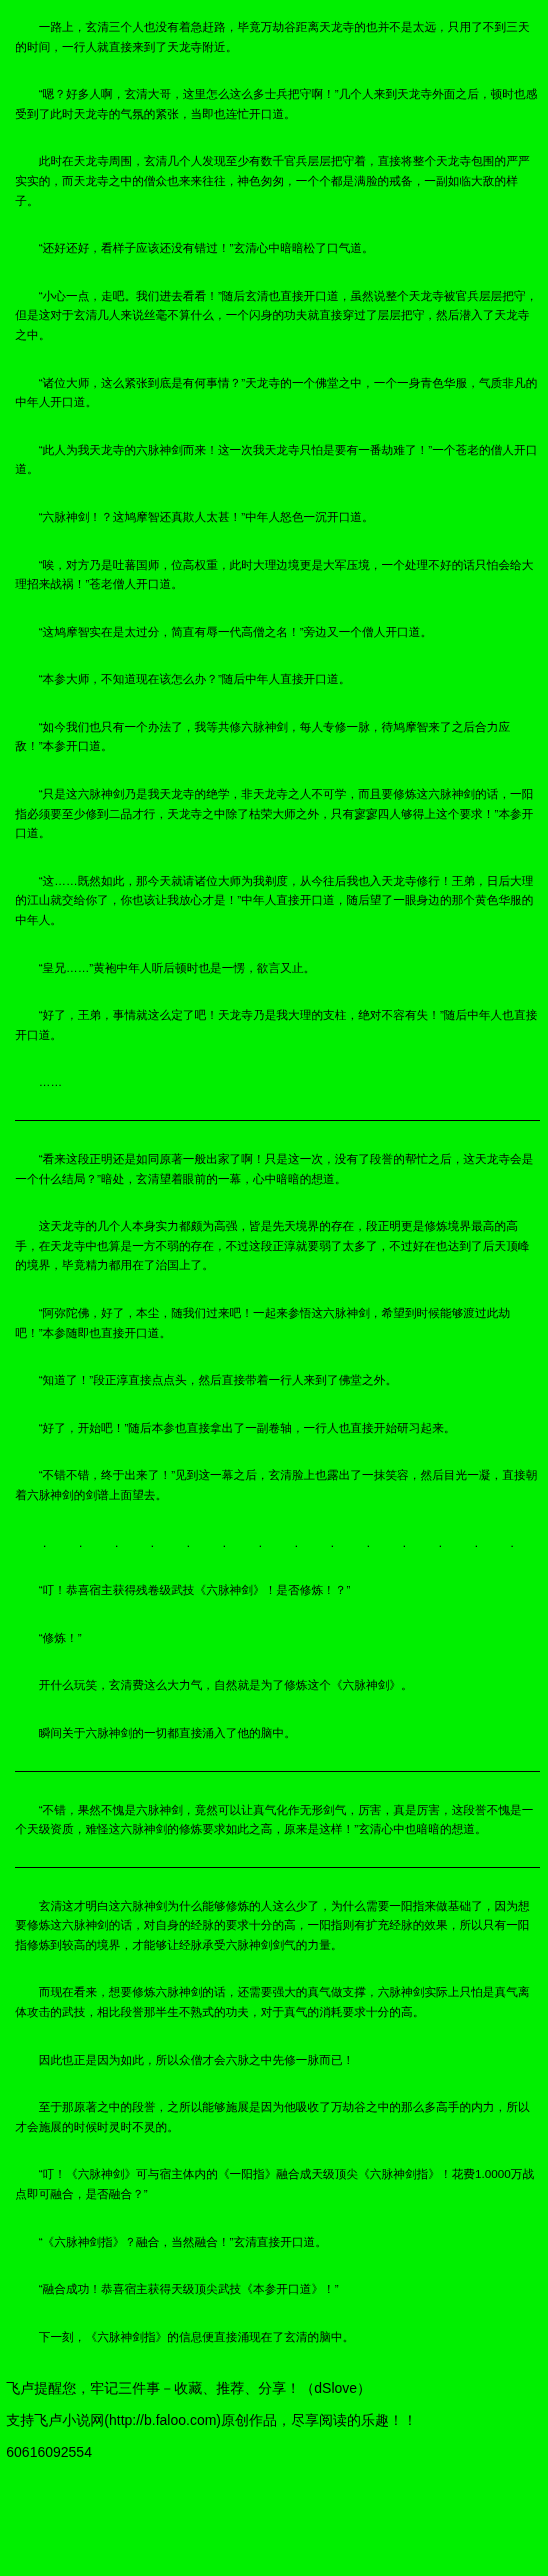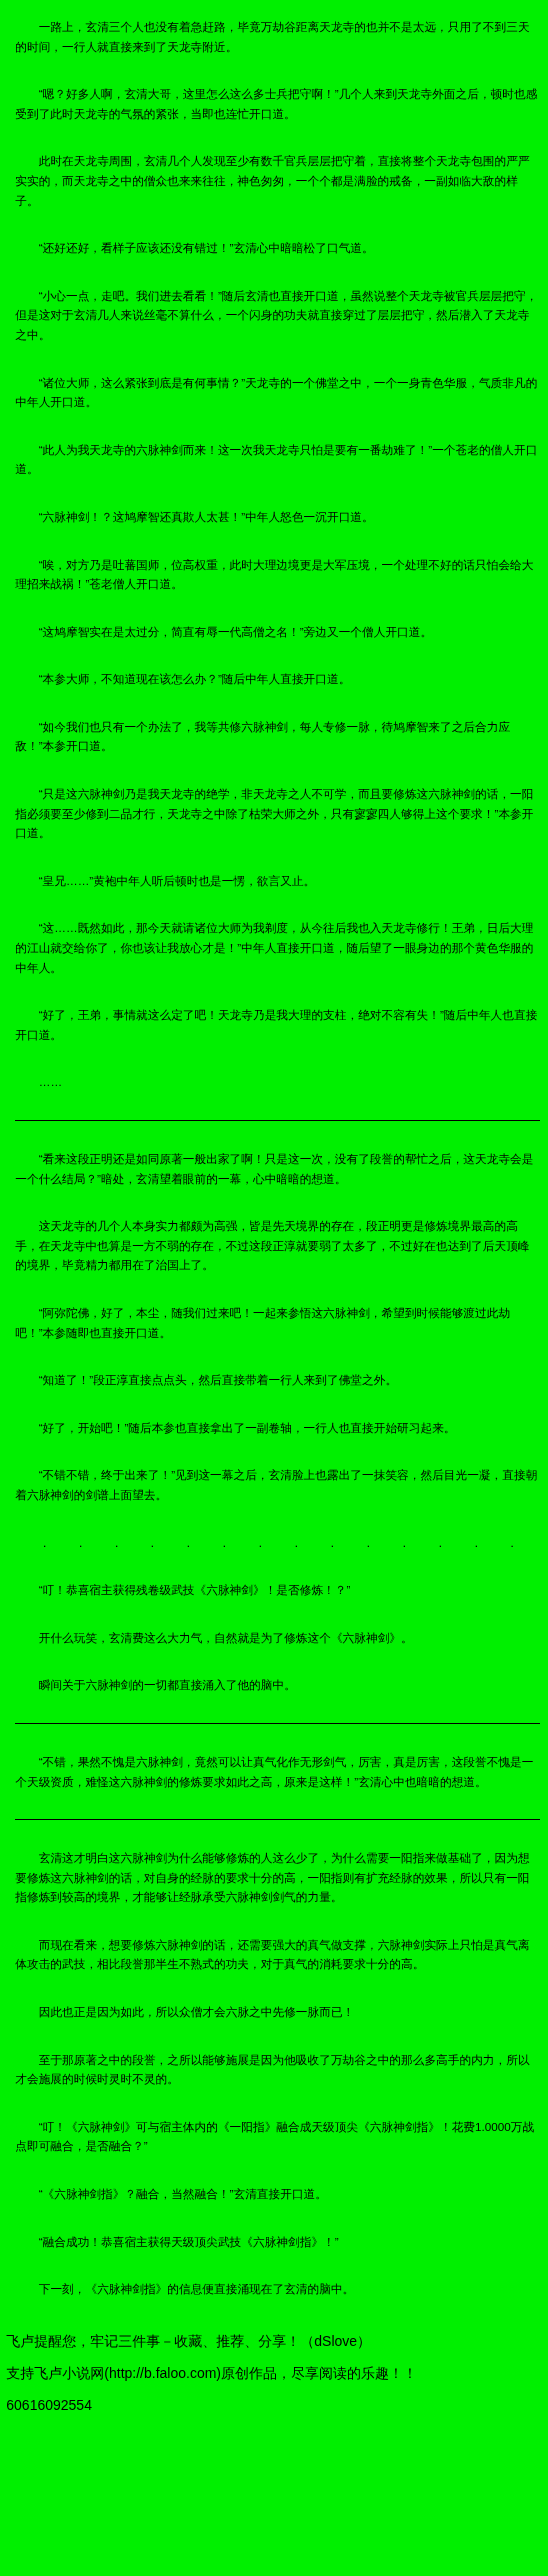--- a/index.html
+++ b/index.html
@@ -52,45 +52,46 @@
     <p data-name="paragraph">“还好还好，看样子应该还没有错过！”玄清心中暗暗松了口气道。</p>
     <p data-name="paragraph">“小心一点，走吧。我们进去看看！”随后玄清也直接开口道，虽然说整个天龙寺被官兵层层把守，但是这对于玄清几人来说丝毫不算什么，一个闪身的功夫就直接穿过了层层把守，然后潜入了天龙寺之中。</p>
     <p data-name="paragraph">“诸位大师，这么紧张到底是有何事情？”天龙寺的一个佛堂之中，一个一身青色华服，气质非凡的中年人开口道。</p>
     <p data-name="paragraph">“此人为我天龙寺的六脉神剑而来！这一次我天龙寺只怕是要有一番劫难了！”一个苍老的僧人开口道。</p>
     <p data-name="paragraph">“六脉神剑！？这鸠摩智还真欺人太甚！”中年人怒色一沉开口道。</p>
     <p data-name="paragraph">“唉，对方乃是吐蕃国师，位高权重，此时大理边境更是大军压境，一个处理不好的话只怕会给大理招来战祸！”苍老僧人开口道。</p>
     <p data-name="paragraph">“这鸠摩智实在是太过分，简直有辱一代高僧之名！”旁边又一个僧人开口道。</p>
     <p data-name="paragraph">“本参大师，不知道现在该怎么办？”随后中年人直接开口道。</p>
     <p data-name="paragraph">“如今我们也只有一个办法了，我等共修六脉神剑，每人专修一脉，待鸠摩智来了之后合力应敌！”本参开口道。</p>
     <p data-name="paragraph">“只是这六脉神剑乃是我天龙寺的绝学，非天龙寺之人不可学，而且要修炼这六脉神剑的话，一阳指必须要至少修到二品才行，天龙寺之中除了枯荣大师之外，只有寥寥四人够得上这个要求！”本参开口道。</p>
+    <p data-name="paragraph">“这……既然如此，那今天就请诸位大师为我剃度，从今往后我也入天龙寺修行！王弟，日后大理的江山就交给你了，你也该让我放心才是！”中年人直接开口道，随后望了一眼身边的那个黄色华服的中年人。</p>
     <p data-name="paragraph">“皇兄……”黄袍中年人听后顿时也是一愣，欲言又止。</p>
-    <p data-name="paragraph">“这……既然如此，那今天就请诸位大师为我剃度，从今往后我也入天龙寺修行！王弟，日后大理的江山就交给你了，你也该让我放心才是！”中年人直接开口道，随后望了一眼身边的那个黄色华服的中年人。</p>
     <p data-name="paragraph">“好了，王弟，事情就这么定了吧！天龙寺乃是我大理的支柱，绝对不容有失！”随后中年人也直接开口道。</p>
     <p data-name="paragraph">……</p>
     <hr data-name="divider">
     <p data-name="paragraph">“看来这段正明还是如同原著一般出家了啊！只是这一次，没有了段誉的帮忙之后，这天龙寺会是一个什么结局？”暗处，玄清望着眼前的一幕，心中暗暗的想道。</p>
     <p data-name="paragraph">这天龙寺的几个人本身实力都颇为高强，皆是先天境界的存在，段正明更是修炼境界最高的高手，在天龙寺中也算是一方不弱的存在，不过这段正淳就要弱了太多了，不过好在也达到了后天顶峰的境界，毕竟精力都用在了治国上了。</p>
     <p data-name="paragraph">“阿弥陀佛，好了，本尘，随我们过来吧！一起来参悟这六脉神剑，希望到时候能够渡过此劫吧！”本参随即也直接开口道。</p>
     <p data-name="paragraph">“知道了！”段正淳直接点点头，然后直接带着一行人来到了佛堂之外。</p>
     <p data-name="paragraph">“好了，开始吧！”随后本参也直接拿出了一副卷轴，一行人也直接开始研习起来。</p>
     <p data-name="paragraph">“不错不错，终于出来了！”见到这一幕之后，玄清脸上也露出了一抹笑容，然后目光一凝，直接朝着六脉神剑的剑谱上面望去。</p>
     <p data-name="paragraph" class="dots">．　．　．　．　．　．　．　．　．　．　．　．　．　．</p>
     <p data-name="paragraph">“叮！恭喜宿主获得残卷级武技《六脉神剑》！是否修炼！？”</p>
+    <p data-name="paragraph">“修炼！”</p>
     <p data-name="paragraph">开什么玩笑，玄清费这么大力气，自然就是为了修炼这个《六脉神剑》。</p>
     <p data-name="paragraph">瞬间关于六脉神剑的一切都直接涌入了他的脑中。</p>
     <hr data-name="divider">
     <p data-name="paragraph">“不错，果然不愧是六脉神剑，竟然可以让真气化作无形剑气，厉害，真是厉害，这段誉不愧是一个天级资质，难怪这六脉神剑的修炼要求如此之高，原来是这样！”玄清心中也暗暗的想道。</p>
     <hr data-name="divider">
     <p data-name="paragraph">玄清这才明白这六脉神剑为什么能够修炼的人这么少了，为什么需要一阳指来做基础了，因为想要修炼这六脉神剑的话，对自身的经脉的要求十分的高，一阳指则有扩充经脉的效果，所以只有一阳指修炼到较高的境界，才能够让经脉承受六脉神剑剑气的力量。</p>
     <p data-name="paragraph">而现在看来，想要修炼六脉神剑的话，还需要强大的真气做支撑，六脉神剑实际上只怕是真气离体攻击的武技，相比段誉那半生不熟式的功夫，对于真气的消耗要求十分的高。</p>
     <p data-name="paragraph">因此也正是因为如此，所以众僧才会六脉之中先修一脉而已！</p>
     <p data-name="paragraph">至于那原著之中的段誉，之所以能够施展是因为他吸收了万劫谷之中的那么多高手的内力，所以才会施展的时候时灵时不灵的。</p>
     <p data-name="paragraph">“叮！《六脉神剑》可与宿主体内的《一阳指》融合成天级顶尖《六脉神剑指》！花费1.0000万战点即可融合，是否融合？”</p>
     <p data-name="paragraph">“《六脉神剑指》？融合，当然融合！”玄清直接开口道。</p>
-    <p data-name="paragraph">“融合成功！恭喜宿主获得天级顶尖武技《六脉神剑指》！”</p>
+    <p data-name="paragraph">“融合成功！恭喜宿主获得天级顶尖武技《本参开口道》！”</p>
     <p data-name="paragraph">下一刻，《六脉神剑指》的信息便直接涌现在了玄清的脑中。</p>
   </main>
 
 <footer data-name="page-footer">
   <p data-name="faloo-reminder">飞卢提醒您，牢记三件事－收藏、推荐、分享！（dSlove）</p>
   <p data-name="faloo-support-link">支持飞卢小说网(http://b.faloo.com)原创作品，尽享阅读的乐趣！！</p>
   <p data-name="page-code">60616092554</p>
 </footer>
 
 

